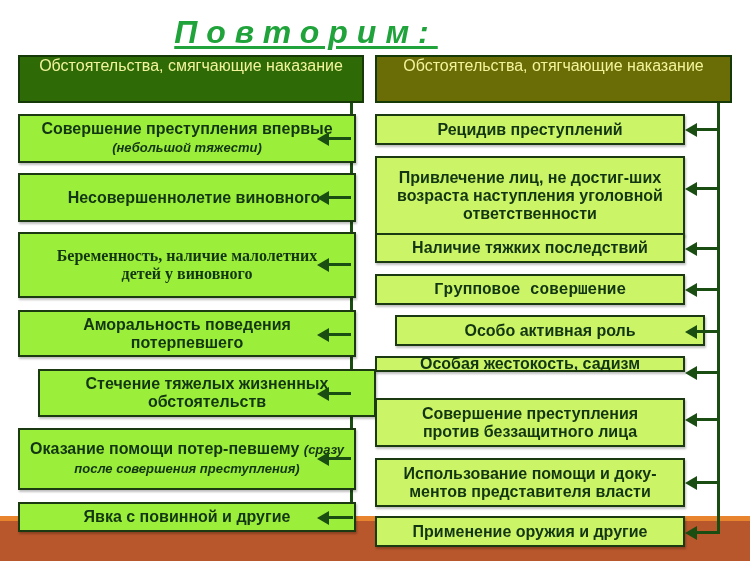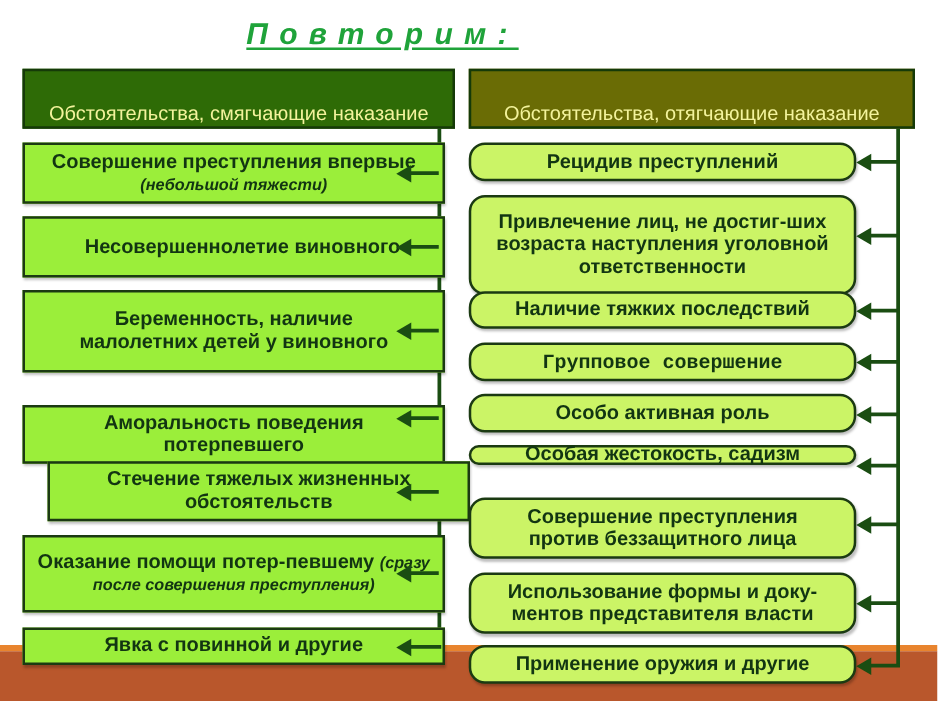--- a/index.html
+++ b/index.html
@@ -1,25 +1,25 @@
 <!DOCTYPE html>
 <html><head>
 <meta charset="utf-8">
 <style>
   html,body{margin:0;padding:0;}
   body{width:750px;height:561px;position:relative;overflow:hidden;background:#ffffff;font-family:"Liberation Sans",sans-serif;}
   .band-stripe{position:absolute;left:0;top:516px;width:750px;height:5px;background:#e8842e;}
   .band{position:absolute;left:0;top:521px;width:750px;height:40px;background:#b9572c;}
-  .title{position:absolute;left:0;top:14px;width:612px;text-align:center;font-size:24px;font-weight:bold;font-style:italic;color:#1fa33a;letter-spacing:9px;text-decoration:underline;text-underline-offset:3px;}
-  .hdr{position:absolute;top:55px;height:48px;border:2px solid #153a08;box-sizing:border-box;color:#f3f39c;font-size:16px;text-align:center;display:flex;align-items:flex-end;justify-content:center;line-height:18px;padding:0 10px;}
+  .title{position:absolute;left:0;top:14px;width:612px;text-align:center;font-size:32px;font-weight:bold;font-style:italic;color:#1fa33a;letter-spacing:9px;text-decoration:underline;text-underline-offset:3px;}
+  .hdr{position:absolute;top:55px;height:48px;border:2px solid #153a08;box-sizing:border-box;color:#f3f39c;font-size:16px;text-align:center;display:flex;align-items:flex-start;justify-content:center;line-height:18px;padding:0 10px;}
   .hdr.left{left:18px;width:346px;background:#2e6b06;}
   .hdr.right{left:375px;width:357px;background:#6a6c05;}
   .box{position:absolute;box-sizing:border-box;border:2px solid #1b3a12;color:#123512;font-weight:bold;font-size:16px;line-height:18px;text-align:center;display:flex;align-items:center;justify-content:center;padding:0 6px;box-shadow:1px 2px 2px rgba(0,0,0,0.25);}
   .box.l{left:18px;width:338px;background:#9bee3a;}
-  .box.r{left:375px;width:310px;background:#cbf466;border-radius:13px;}
+  .box.r{left:375px;width:310px;background:#cbf466;}
   .box .it{font-style:italic;font-size:13px;}
   .vline{position:absolute;width:3px;background:#1a4d12;}
   .hline{position:absolute;height:3px;background:#1a4d12;}
   .arrow{position:absolute;width:0;height:0;border-top:7px solid transparent;border-bottom:7px solid transparent;border-right:12px solid #1a4d12;}
 </style>
 </head>
 <body>
 
 <div class="band-stripe"></div>
 <div class="band"></div>
@@ -36,24 +36,24 @@
 <div class="vline" style="left:350px;top:103px;height:415px;"></div>
 
 <div class="vline" style="left:717px;top:103px;height:430px;"></div>
 
 <div class="box l" style="top:114px;height:49px;">
   <div><span>Совершение преступления впервые</span> <span class="it">(небольшой тяжести)</span></div>
 </div>
 <div class="box l" style="top:173px;height:49px;padding-left:20px;">
   <div><span>Несовершеннолетие виновного</span></div>
 </div>
-<div class="box l" style="top:232px;height:66px;">
+<div class="box l" style="top:232px;height:66px;font-family:Liberation Serif, serif;">
   <div style="padding:0 30px;"><span>Беременность, наличие малолетних детей у виновного</span></div>
 </div>
-<div class="box l" style="top:324px;height:47px;">
+<div class="box l" style="top:310px;height:47px;">
   <div style="padding:0 20px;"><span>Аморальность поведения потерпевшего</span></div>
 </div>
 <div class="box l" style="top:369px;height:48px;margin-left:20px;">
   <div style="padding:0 20px;"><span>Стечение тяжелых жизненных обстоятельств</span></div>
 </div>
 <div class="box l" style="top:428px;height:62px;">
   <div><span>Оказание помощи потер-певшему</span> <span class="it">(сразу после совершения преступления)</span></div>
 </div>
 <div class="box l" style="top:502px;height:30px;">
   <div><span>Явка с повинной и другие</span></div>
@@ -79,31 +79,31 @@
 </div>
 <div class="box r" style="top:156px;height:80px;">
   <div style="padding:0 14px;"><span>Привлечение лиц, не достиг-ших возраста наступления уголовной ответственности</span></div>
 </div>
 <div class="box r" style="top:233px;height:30px;">
   <span>Наличие тяжких последствий</span>
 </div>
 <div class="box r" style="top:274px;height:31px;font-family:Liberation Mono, monospace;">
   <span>Групповое совершение</span>
 </div>
-<div class="box r" style="top:315px;height:31px;">
+<div class="box r" style="top:315px;height:31px;margin-left:20px;">
   <span>Особо активная роль</span>
 </div>
 <div class="box r" style="top:356px;height:16px;">
   <span>Особая жестокость, садизм</span>
 </div>
 <div class="box r" style="top:398px;height:49px;">
   <div style="padding:0 20px;"><span>Совершение преступления против беззащитного лица</span></div>
 </div>
 <div class="box r" style="top:458px;height:49px;">
-  <div><span>Использование формы и доку-ментов представителя власти</span></div>
+  <div><span>Использование помощи и доку-ментов представителя власти</span></div>
 </div>
 <div class="box r" style="top:516px;height:31px;">
   <span>Применение оружия и другие</span>
 </div>
 
 <div class="hline" style="left:696px;top:128px;width:22px;"></div>
 <div class="arrow" style="left:685px;top:123px;"></div>
 <div class="hline" style="left:696px;top:187px;width:22px;"></div>
 <div class="arrow" style="left:685px;top:182px;"></div>
 <div class="hline" style="left:696px;top:247px;width:22px;"></div>

